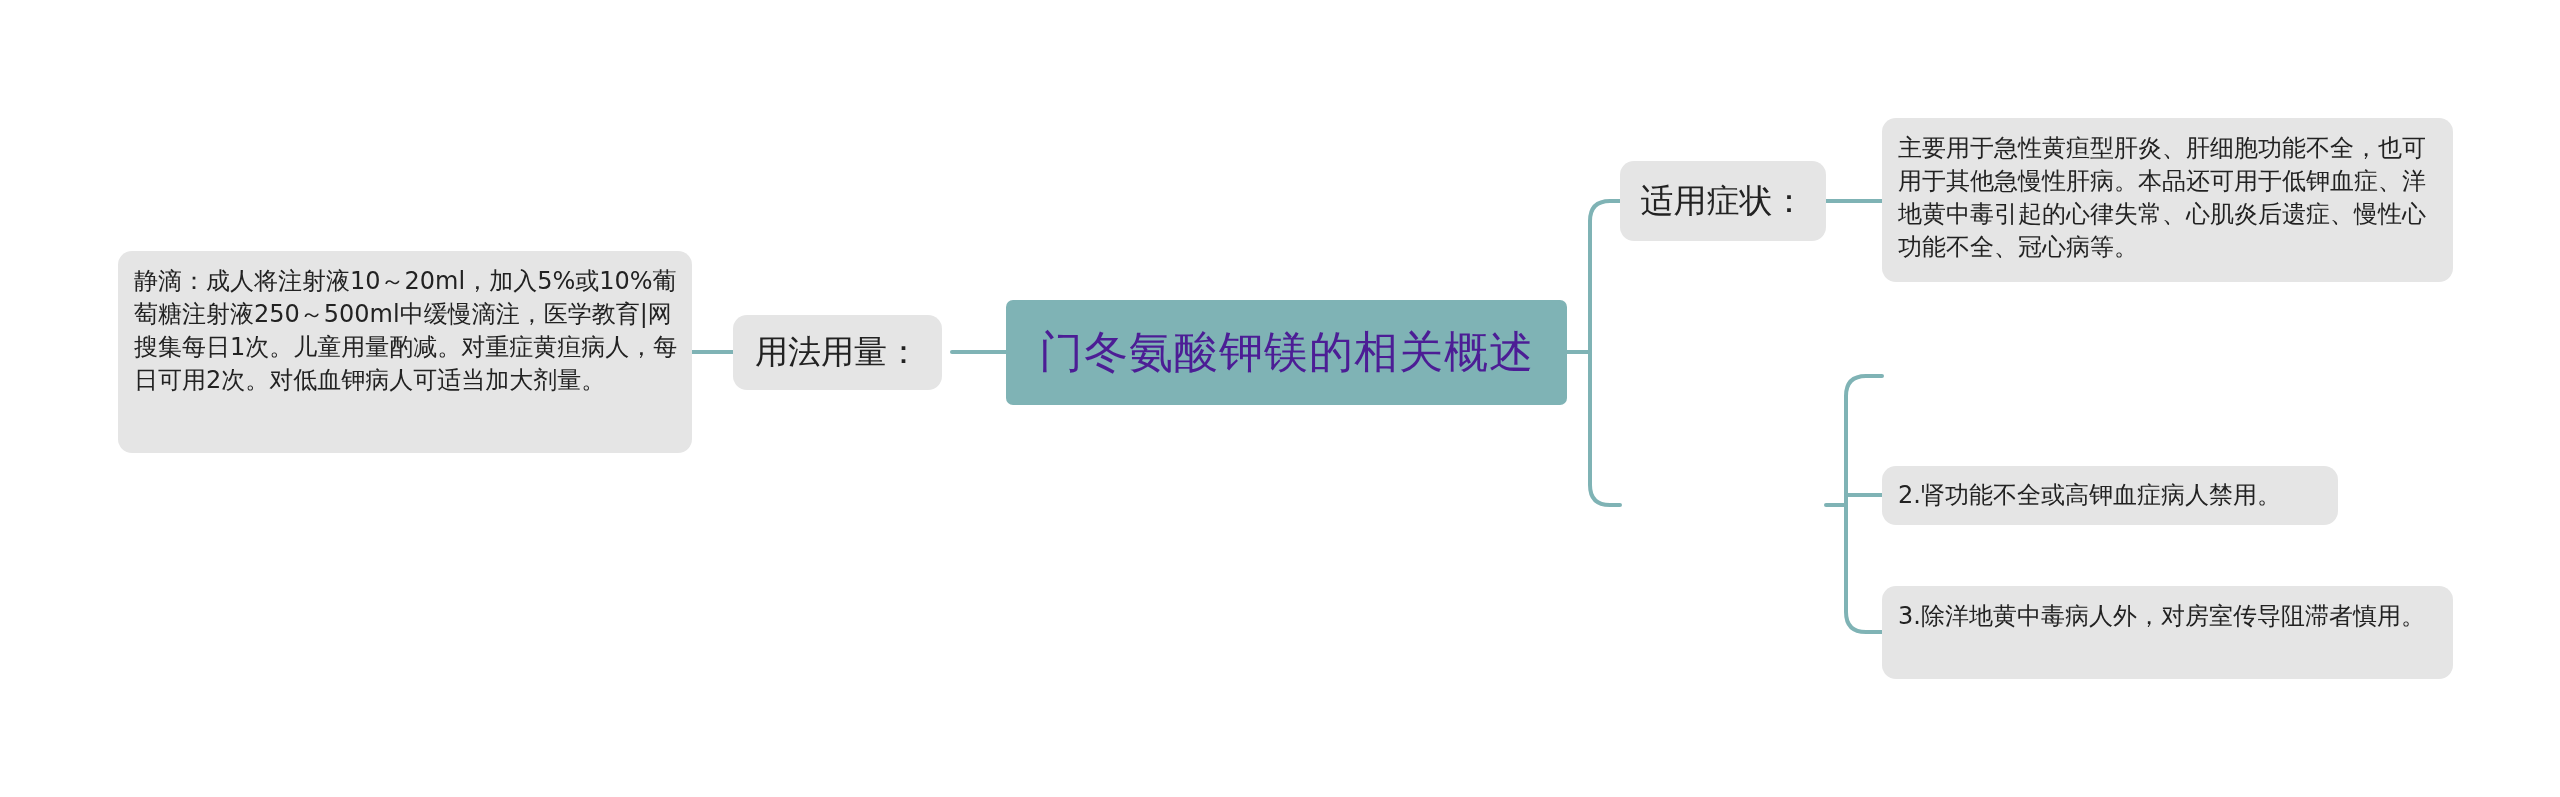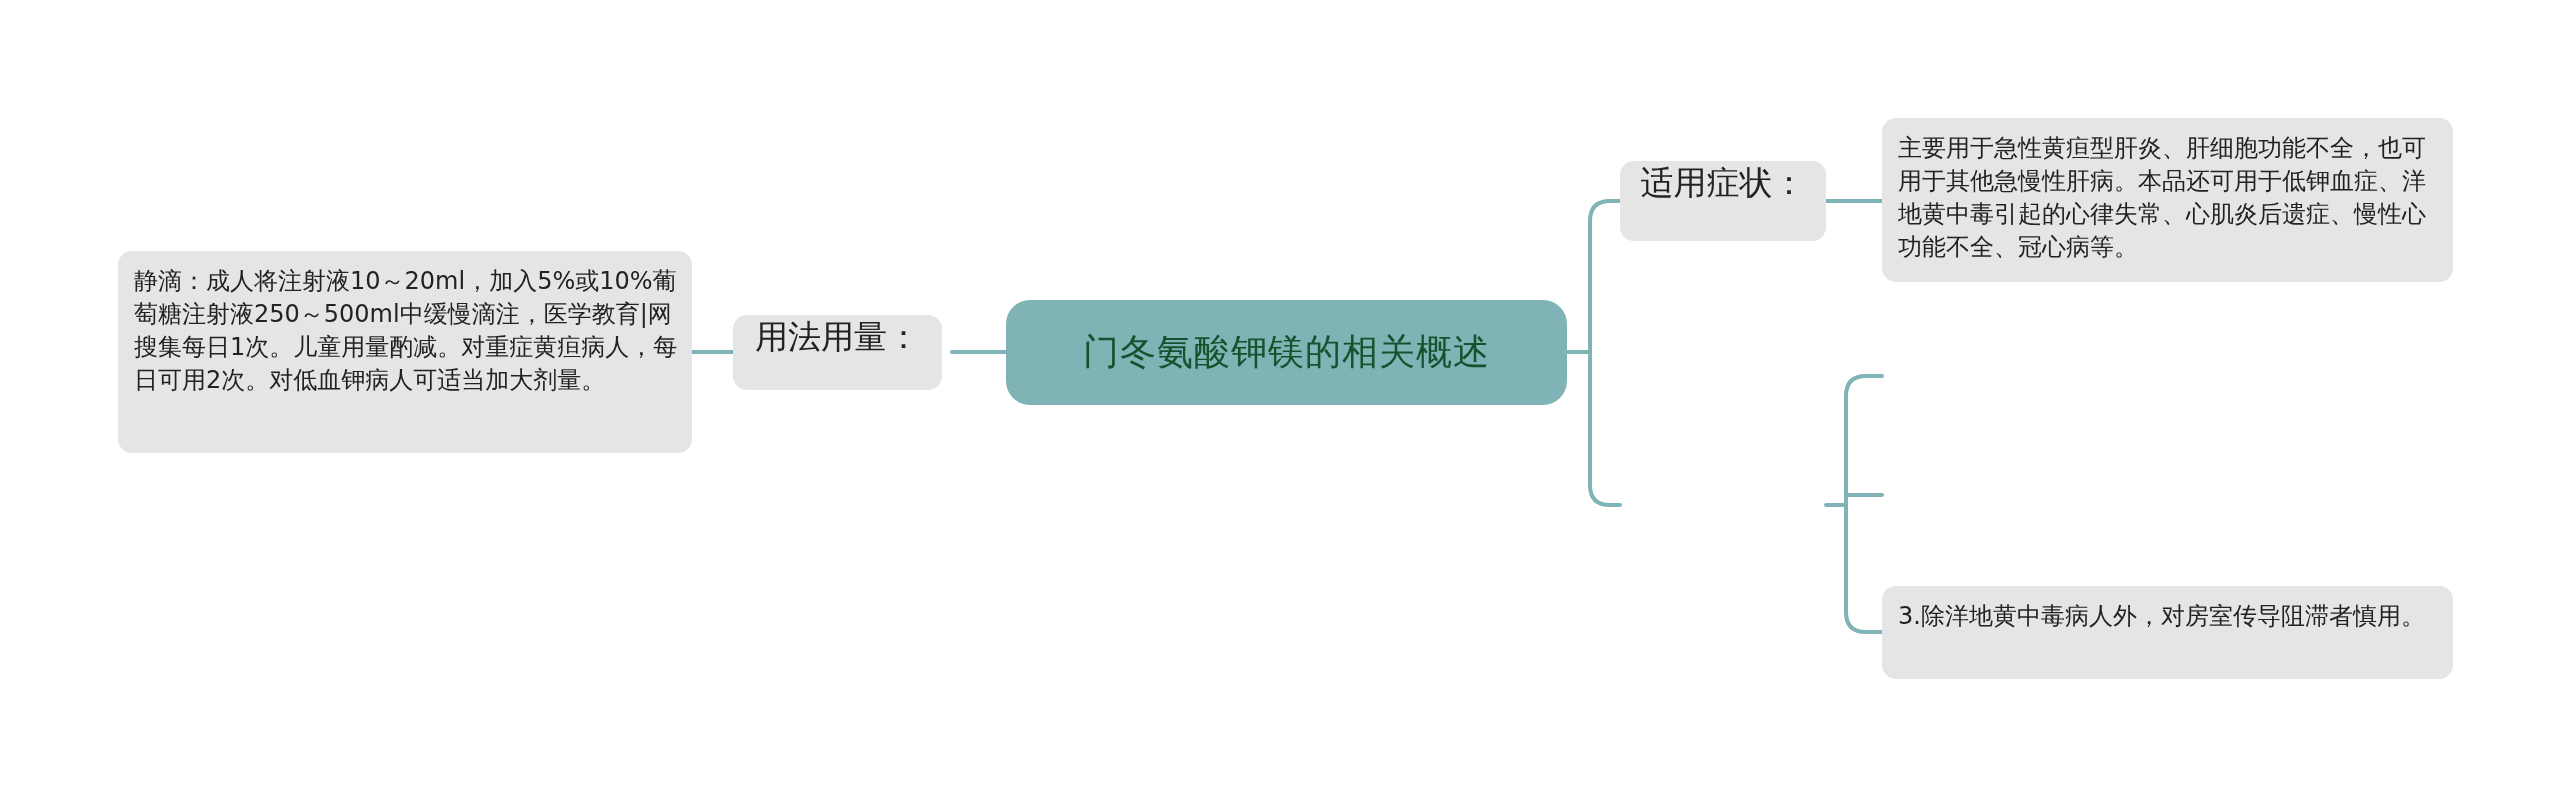--- a/index.html
+++ b/index.html
@@ -1,23 +1,23 @@
 <!DOCTYPE html>
 <html><head>
 <meta charset="utf-8">
 <style>
   html, body { margin:0; padding:0; background:#ffffff; }
   body { width:2560px; height:797px; position:relative; overflow:hidden;
          font-family:"DejaVu Sans","Liberation Sans",sans-serif; color:#222; }
   .canvas { position:absolute; left:0; top:0; width:2560px; height:797px; }
   svg.links { position:absolute; left:0; top:0; width:2560px; height:797px; }
   .node { position:absolute; box-sizing:border-box; background:#e5e5e5; border-radius:14px; }
-  .root { background:#7fb3b5; border-radius:24px; display:flex; align-items:center; justify-content:center;
-          font-size:36px; color:#14532d; letter-spacing:1px; }
-  .branch { display:flex; justify-content:center; font-size:33px; color:#222; }
+  .root { background:#7fb3b5; border-radius:7px; display:flex; align-items:center; justify-content:center;
+          font-size:44px; color:#4c1d95; letter-spacing:1px; }
+  .branch { display:flex; align-items:center; justify-content:center; font-size:33px; color:#222; }
   .leaf { font-size:24px; line-height:33px; padding:14px 14px 14px 16px; color:#222; word-break:break-all; }
   .leaf.single { display:flex; align-items:center; padding-top:0; padding-bottom:0; }
 </style>
 </head>
 <body>
 
 <div class="canvas">
 
   <svg class="links" viewBox="0 0 2560 797">
     <g fill="none" stroke="#7fb3b5" stroke-width="4" stroke-linecap="round">
@@ -49,17 +49,20 @@
     <span>静滴：成人将注射液10～20ml，加入5%或10%葡萄糖注射液250～500ml中缓慢滴注，医学教育|网搜集每日1次。儿童用量酌减。对重症黄疸病人，每日可用2次。对低血钾病人可适当加大剂量。</span>
   </div>
 
   <div class="node branch" style="left:1620px;top:161px;width:206px;height:80px;">
     <span>适用症状：</span>
   </div>
   <div class="node leaf" style="left:1882px;top:118px;width:571px;height:164px;">
     <span>主要用于急性黄疸型肝炎、肝细胞功能不全，也可用于其他急慢性肝病。本品还可用于低钾血症、洋地黄中毒引起的心律失常、心肌炎后遗症、慢性心功能不全、冠心病等。</span>
   </div>
 
+  <div class="node leaf single" style="left:1882px;top:466px;width:456px;height:59px;">
+    <span>2.肾功能不全或高钾血症病人禁用。</span>
+  </div>
   <div class="node leaf" style="left:1882px;top:586px;width:571px;height:93px;">
     <span>3.除洋地黄中毒病人外，对房室传导阻滞者慎用。</span>
   </div>
 
 </div>
 
 </body></html>

